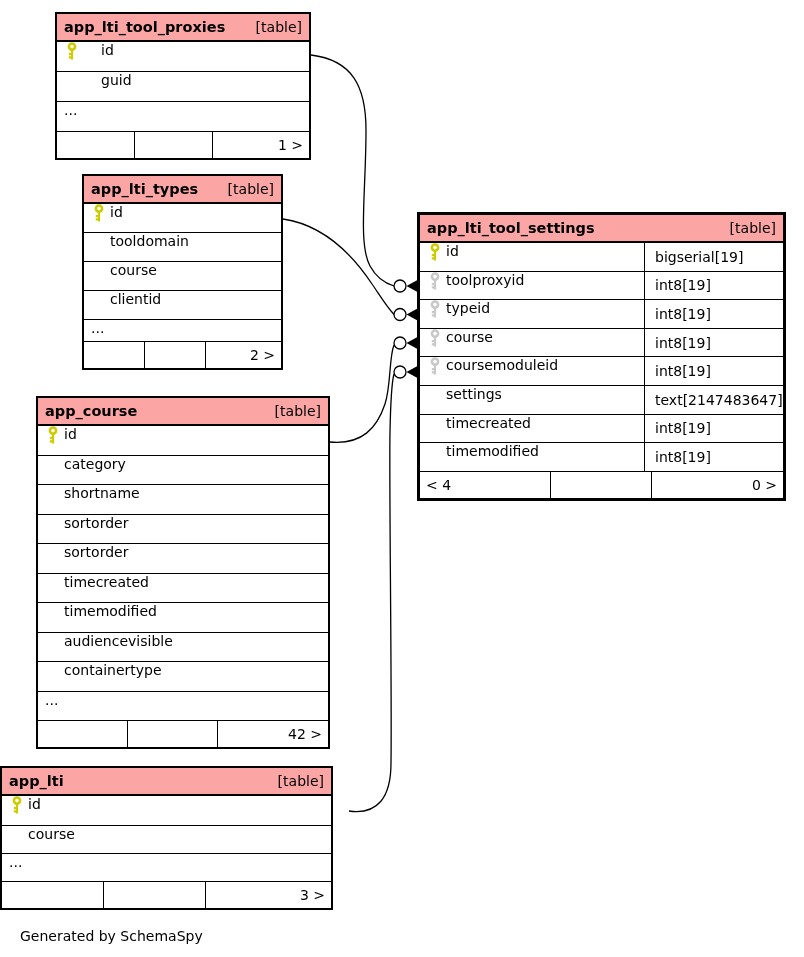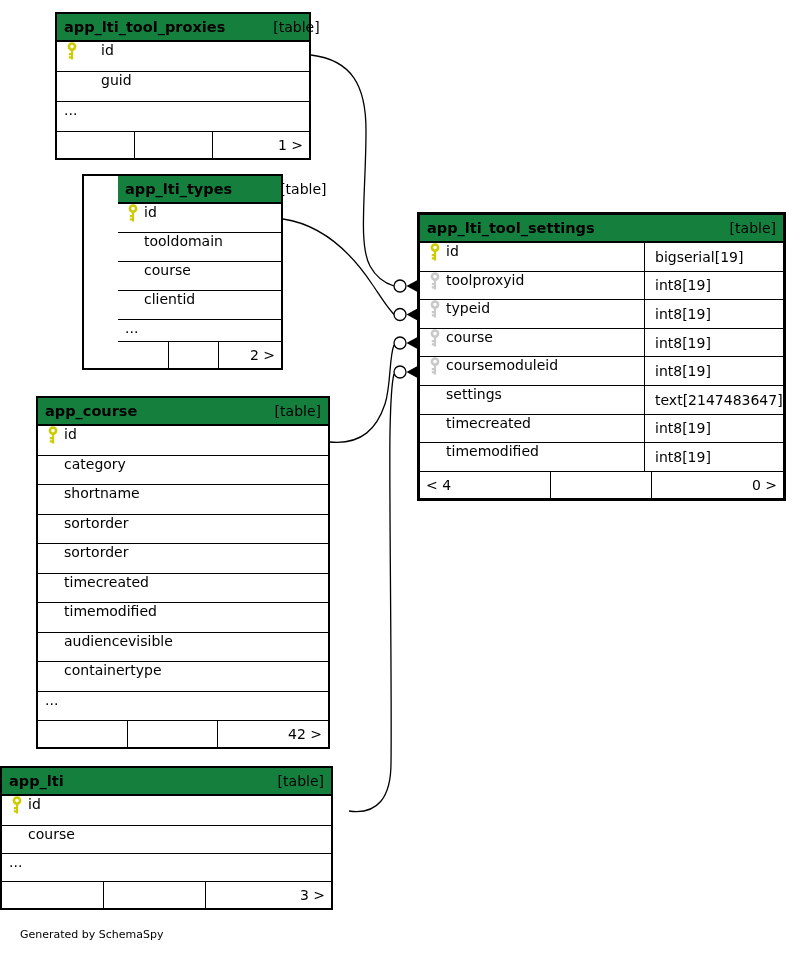--- a/index.html
+++ b/index.html
@@ -8,22 +8,22 @@
     font-family:"DejaVu Sans","Liberation Sans",sans-serif; color:#000;
     overflow:hidden;
   }
   svg.rels { position:absolute; left:0; top:0; }
 
   .tbl { position:absolute; border:2px solid #000; background:#fff; box-sizing:border-box; }
   .tbl.main { border-width:3px; }
 
   .hdr {
     display:flex; justify-content:space-between; align-items:center;
-    background:#15803d; border-bottom:2px solid #000;
-    height:28px; padding:0 7px; box-sizing:border-box;gap:48px;
+    background:#fca5a5; border-bottom:2px solid #000;
+    height:28px; padding:0 7px; box-sizing:border-box;
   }
   .hdr .nm { font-weight:bold; font-size:14.5px; white-space:nowrap; }
   .hdr .bd { font-size:14px; white-space:nowrap; }
 
   .row {
     position:relative; display:flex; align-items:flex-start;
     border-bottom:1px solid #000; height:29px; box-sizing:border-box;
     font-size:14px; padding-left:9px; white-space:nowrap;
   }
   .row .key { flex:0 0 12px; width:12px; height:19px; margin-right:5px; }
@@ -32,21 +32,21 @@
 
   
   #t1 .row .key { margin-right:23px; }
   #t1 .row.nokey { padding-left:44px; }
   #t1 .row { height:30px; }
   #t3 .row { height:29.5px; }
   #t4 .row { height:30px; }
   #t4 .row + .row { height:28px; }
 
   #t1 { left:55px;  top:12px;  width:256px; }
-  #t2 { left:82px;  top:174px; width:201px;padding-left:34px; }
+  #t2 { left:82px;  top:174px; width:201px; }
   #t3 { left:36px;  top:396px; width:294px; }
   #t4 { left:0;  top:766px; width:333px; }
   #t5 { left:417px; top:212px; width:369px; }
 
   .main .row { height:28.6px; padding-right:0; }
   .main .ftype {
     position:absolute; left:224px; right:0; top:-1px; bottom:-1px;
     border-left:1px solid #000; display:flex; align-items:center;
     padding-left:10px; box-sizing:border-box;
   }
@@ -60,21 +60,21 @@
   .fc:last-child { border-right:none; }
   .fc.l { padding-left:6px; justify-content:flex-start; }
   .fc.r { justify-content:flex-end; padding-right:6px; }
   .foot3 .fc:nth-child(1) { width:31%; }
   .foot3 .fc:nth-child(2) { width:31%; }
   .foot3 .fc:nth-child(3) { width:38%; }
   .foot5 .fc:nth-child(1) { width:36%; }
   .foot5 .fc:nth-child(2) { width:28%; }
   .foot5 .fc:nth-child(3) { width:36%; }
 
-  #gen-note { position:absolute; left:20px; top:928px; font-size:11px; }
+  #gen-note { position:absolute; left:20px; top:928px; font-size:14px; }
 </style>
 </head>
 <body>
 
 <div id="canvas">
 
   <svg class="rels" width="804" height="957" viewBox="0 0 804 957">
     <g>
       <path d="M 311 55 C 352 60, 366 86, 366 130 C 366 192, 358 244, 370 266 C 376 277, 384 283, 394 286" fill="none" stroke="#000" stroke-width="1.3"></path>
       <circle cx="400" cy="286" r="6" fill="#fff" stroke="#000" stroke-width="1.3"></circle>

